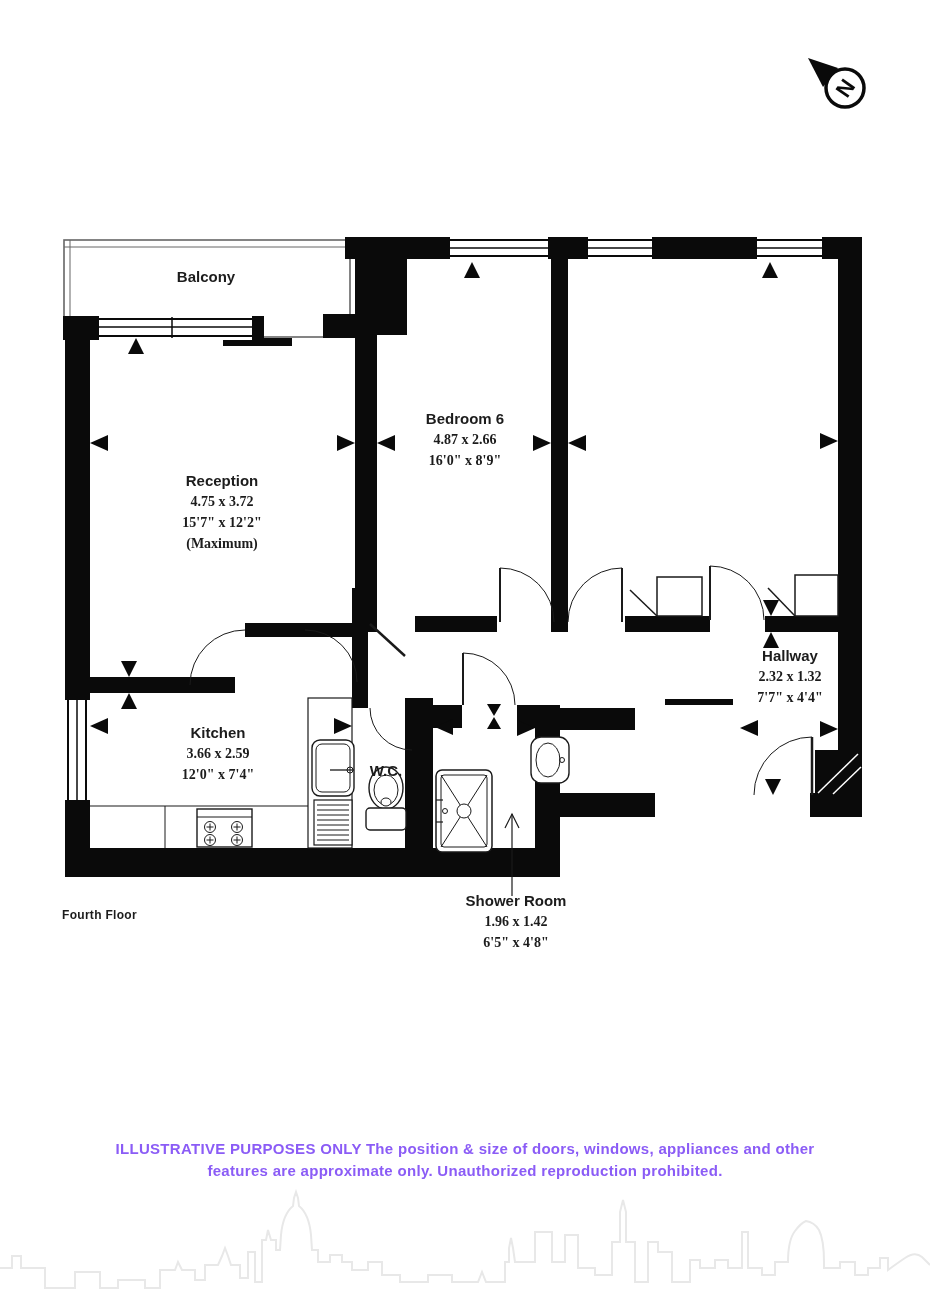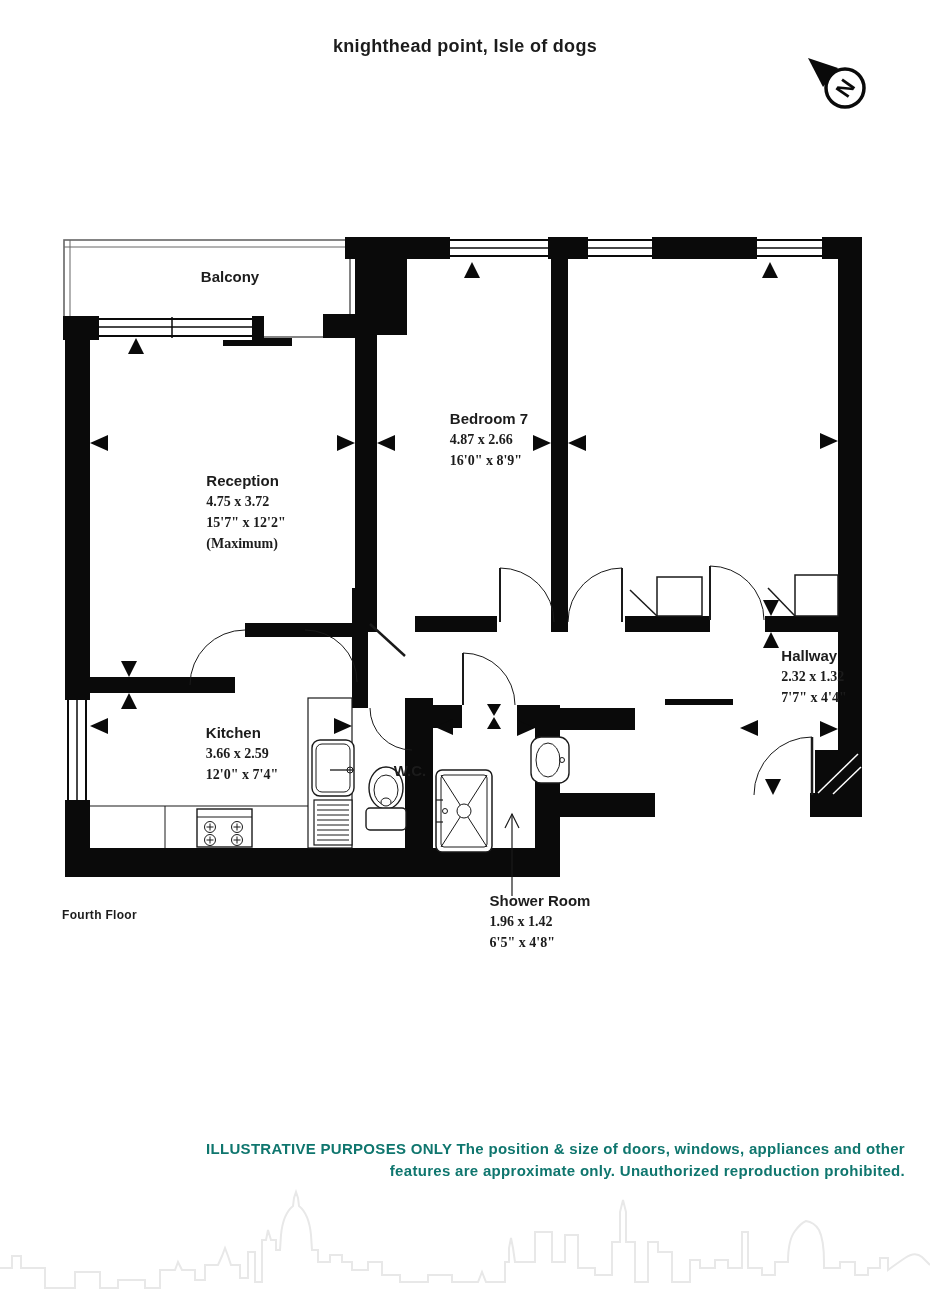--- a/index.html
+++ b/index.html
@@ -6,34 +6,33 @@
   .page{
     position:relative;width:930px;height:1315px;margin:0 auto;background:#ffffff;
     font-family:"Liberation Sans","DejaVu Sans",sans-serif;color:#1c1c1c;overflow:hidden;
   }
   .plan-svg{position:absolute;left:0;top:0;width:930px;height:1315px;}
   .title{
     position:absolute;top:36px;left:465px;transform:translateX(-50%);
     font-size:18px;font-weight:700;letter-spacing:.3px;white-space:nowrap;
   }
   .floor-label{position:absolute;left:62px;top:908px;font-size:12px;font-weight:700;letter-spacing:.3px;}
-  .room-label{position:absolute;transform:translateX(-50%);font-weight:700;line-height:21px;white-space:nowrap;margin-left:24px;}
+  .room-label{position:absolute;transform:translateX(-50%);text-align:center;font-weight:700;line-height:21px;white-space:nowrap;}
   .room-label .rn{font-size:15px;}
   .room-label .rd{font-size:14px;font-family:Liberation Serif, serif;}
   .disclaimer{
     position:absolute;top:1138px;left:465px;transform:translateX(-50%);width:880px;
-    text-align:right;color:#0f766e;font-weight:700;font-size:15px;line-height:22px;letter-spacing:.3px;
+    text-align:center;color:#8b5cf6;font-weight:700;font-size:15px;line-height:22px;letter-spacing:.3px;
   }
 </style>
 </head>
 <body>
 
 <div class="page">
 
-  <div class="title">knighthead point, Isle of dogs</div>
 
   <svg class="plan-svg" viewBox="0 0 930 1315" xmlns="http://www.w3.org/2000/svg">
 
     <g stroke="#e8e8e8" stroke-width="2" fill="none">
       <path d="M0,1268 L12,1268 L12,1256 L21,1256 L21,1268 L45,1268 L45,1288 L75,1288 L75,1272 L100,1272 L100,1288 L118,1288 L118,1280 L145,1280 L145,1288 L160,1288 L160,1270 L175,1270 L178,1262 L182,1270 L195,1270 L195,1280 L205,1280 L205,1265 L218,1265 L222,1256 L225,1248 L228,1256 L231,1265 L240,1265 L240,1278 L248,1278 L248,1252 L255,1252 L255,1282 L262,1282 L262,1240 L266,1240 L268,1230 L271,1240 L276,1240 L276,1250 L280,1250 L281,1235 Q283,1214 293,1206 L294,1198 L296,1192 L298,1198 L299,1206 Q309,1214 311,1235 L312,1250 L318,1250 L318,1262 L330,1262 L330,1255 L342,1255 L342,1262 L352,1262 L352,1270 L368,1270 L368,1262 L382,1262 L382,1275 L400,1275 L400,1282 L428,1282 L428,1275 L452,1275 L452,1282 L478,1282 L482,1272 L486,1282 L505,1282 L505,1262 L509,1262 L509,1248 L511,1238 L513,1248 L515,1262 L535,1262 L535,1232 L552,1232 L552,1262 L565,1262 L565,1235 L578,1235 L578,1268 L595,1268 L595,1275 L612,1275 L612,1242 L620,1242 L620,1212 L623,1200 L626,1212 L626,1242 L635,1242 L635,1282 L648,1282 L648,1242 L658,1242 L658,1252 L672,1252 L672,1282 L690,1282 L690,1260 L700,1260 L700,1268 L715,1268 L715,1260 L728,1260 L728,1268 L742,1268 L742,1232 L748,1232 L748,1268 L762,1268 L762,1275 L775,1275 L775,1262 L788,1262 Q788,1240 795,1231 Q801,1223 806,1221 Q814,1222 819,1230 Q824,1240 824,1262 L824,1268 L840,1268 L840,1262 L855,1262 L855,1275 L868,1275 L868,1268 L880,1268 L880,1258 L888,1258 L888,1270 Q899,1262 905,1258 Q915,1251 922,1257 L930,1265"></path>
     </g>
 
     <g stroke="#666" fill="none">
       <rect x="64" y="240" width="286" height="97" stroke-width="1.6"></rect>
       <line x1="64" y1="247" x2="350" y2="247" stroke-width="1"></line>
@@ -261,21 +260,21 @@
   </div>
 
   <div class="room-label" style="left:222px;top:470px">
     <div class="rn">Reception</div>
     <div class="rd">4.75 x 3.72</div>
     <div class="rd">15'7" x 12'2"</div>
     <div class="rd">(Maximum)</div>
   </div>
 
   <div class="room-label" style="left:465px;top:408px">
-    <div class="rn">Bedroom 7</div>
+    <div class="rn">Bedroom 6</div>
     <div class="rd">4.87 x 2.66</div>
     <div class="rd">16'0" x 8'9"</div>
   </div>
 
 
   <div class="room-label" style="left:790px;top:645px">
     <div class="rn">Hallway</div>
     <div class="rd">2.32 x 1.32</div>
     <div class="rd">7'7" x 4'4"</div>
   </div>

